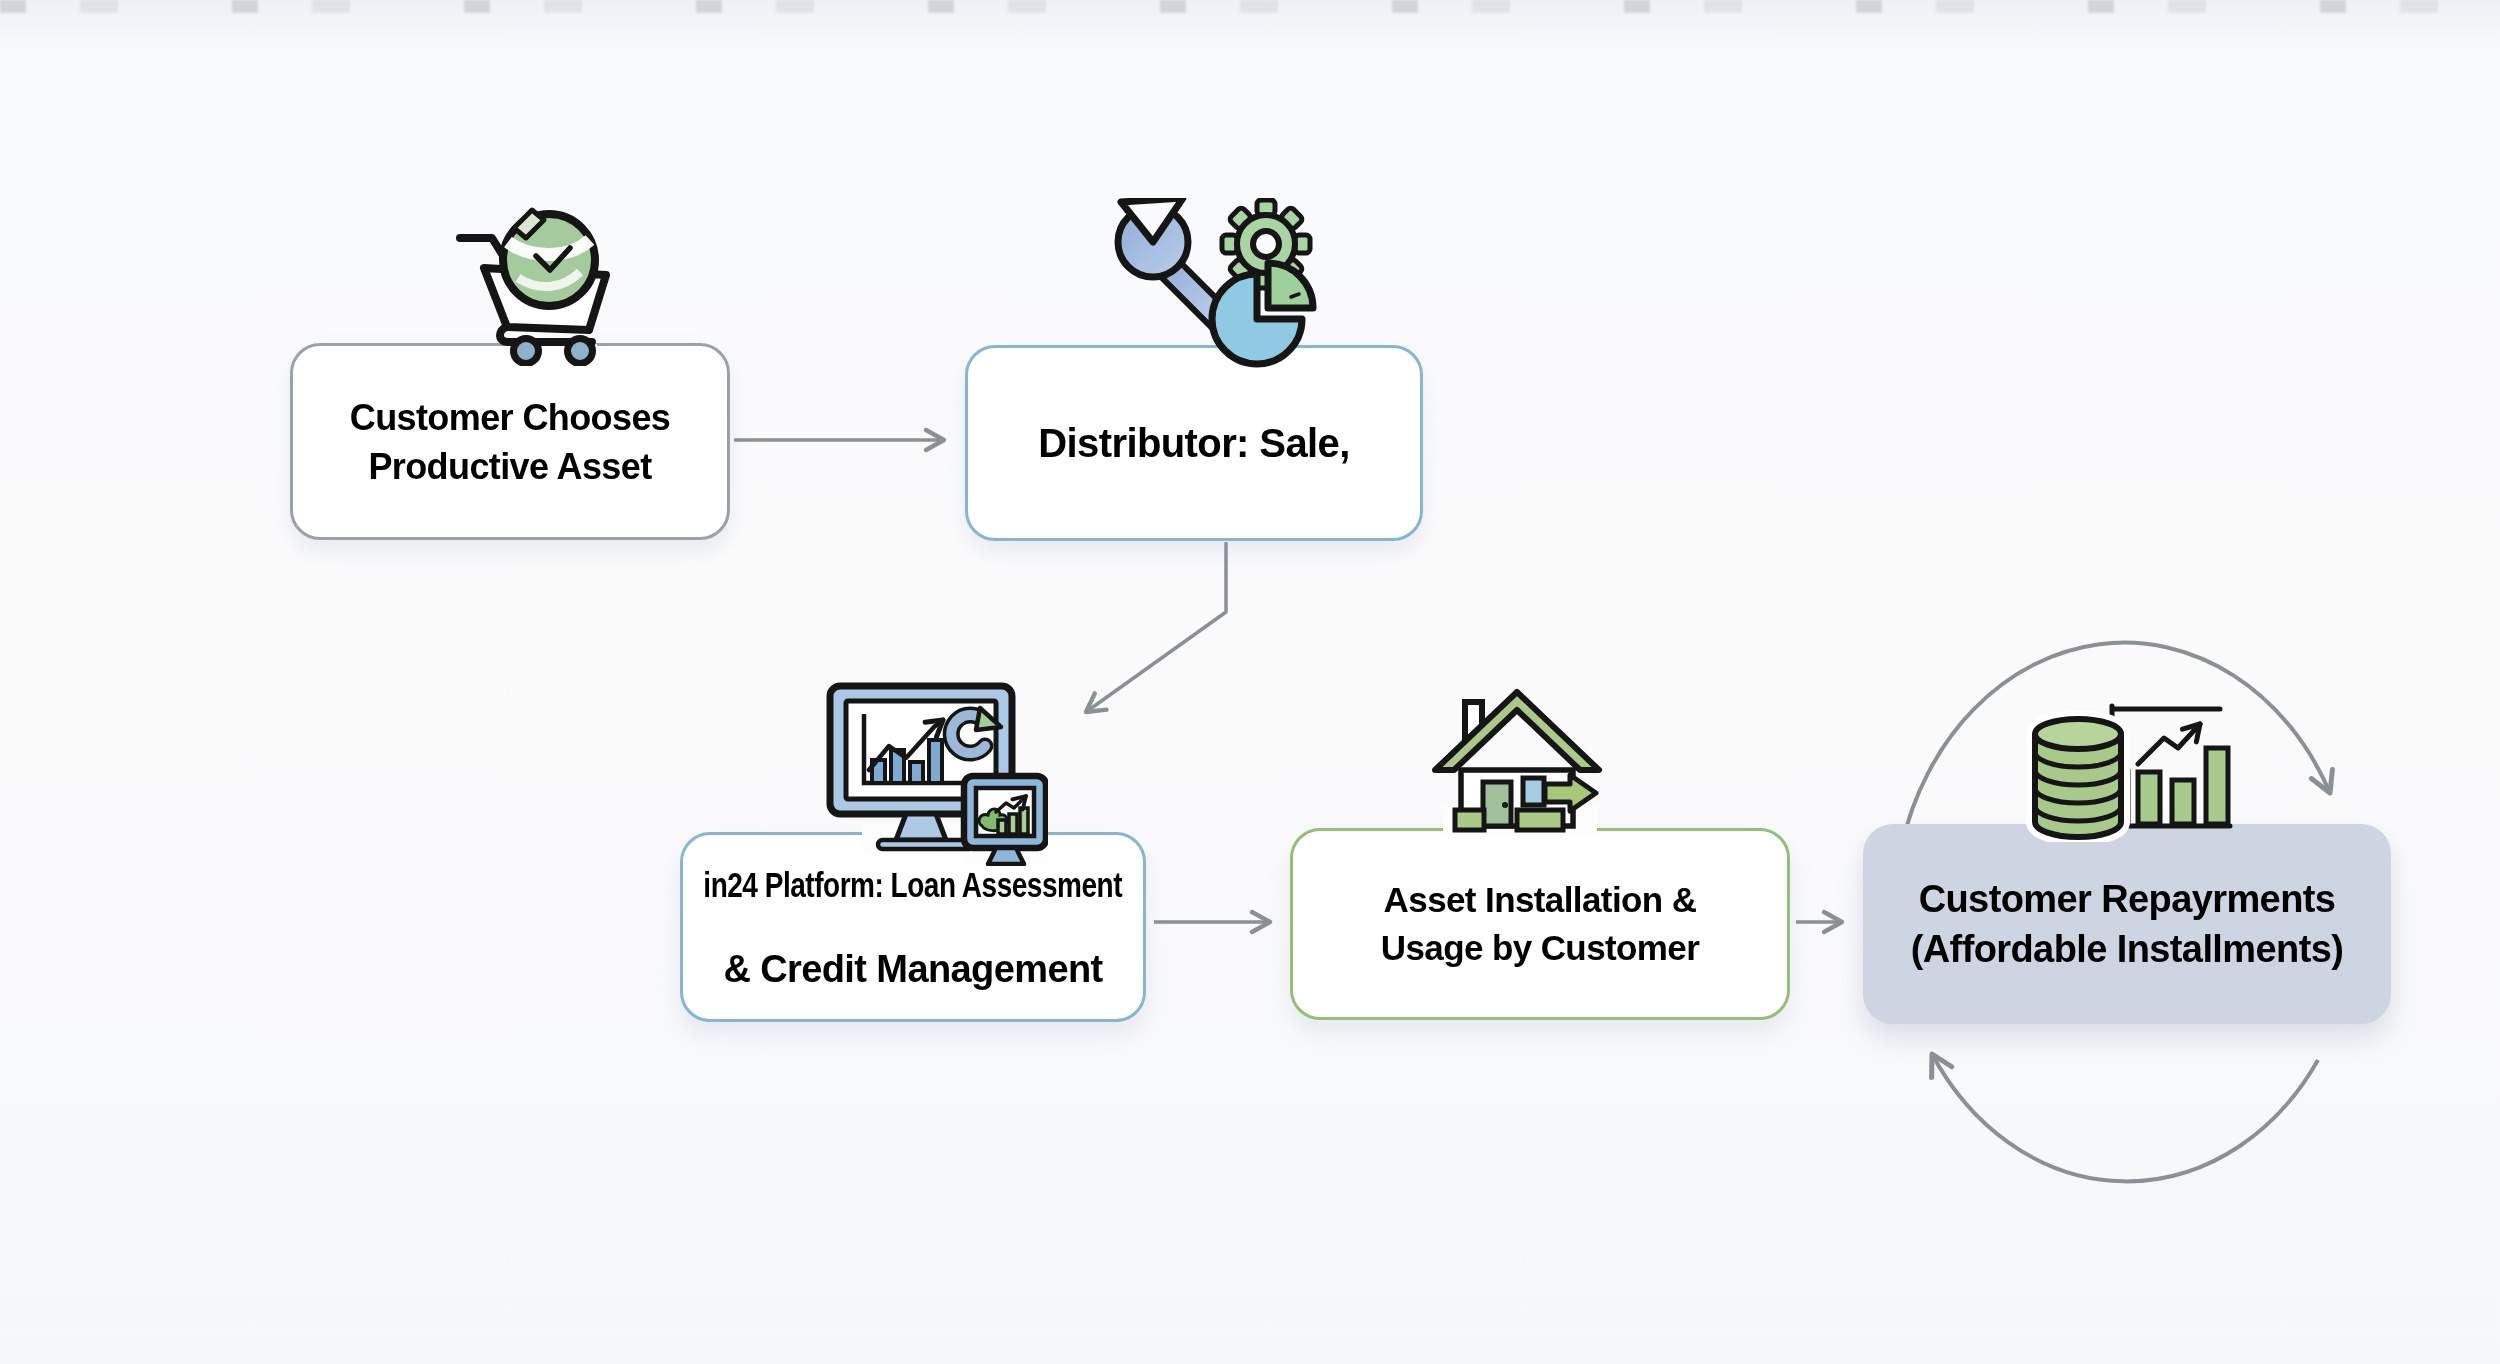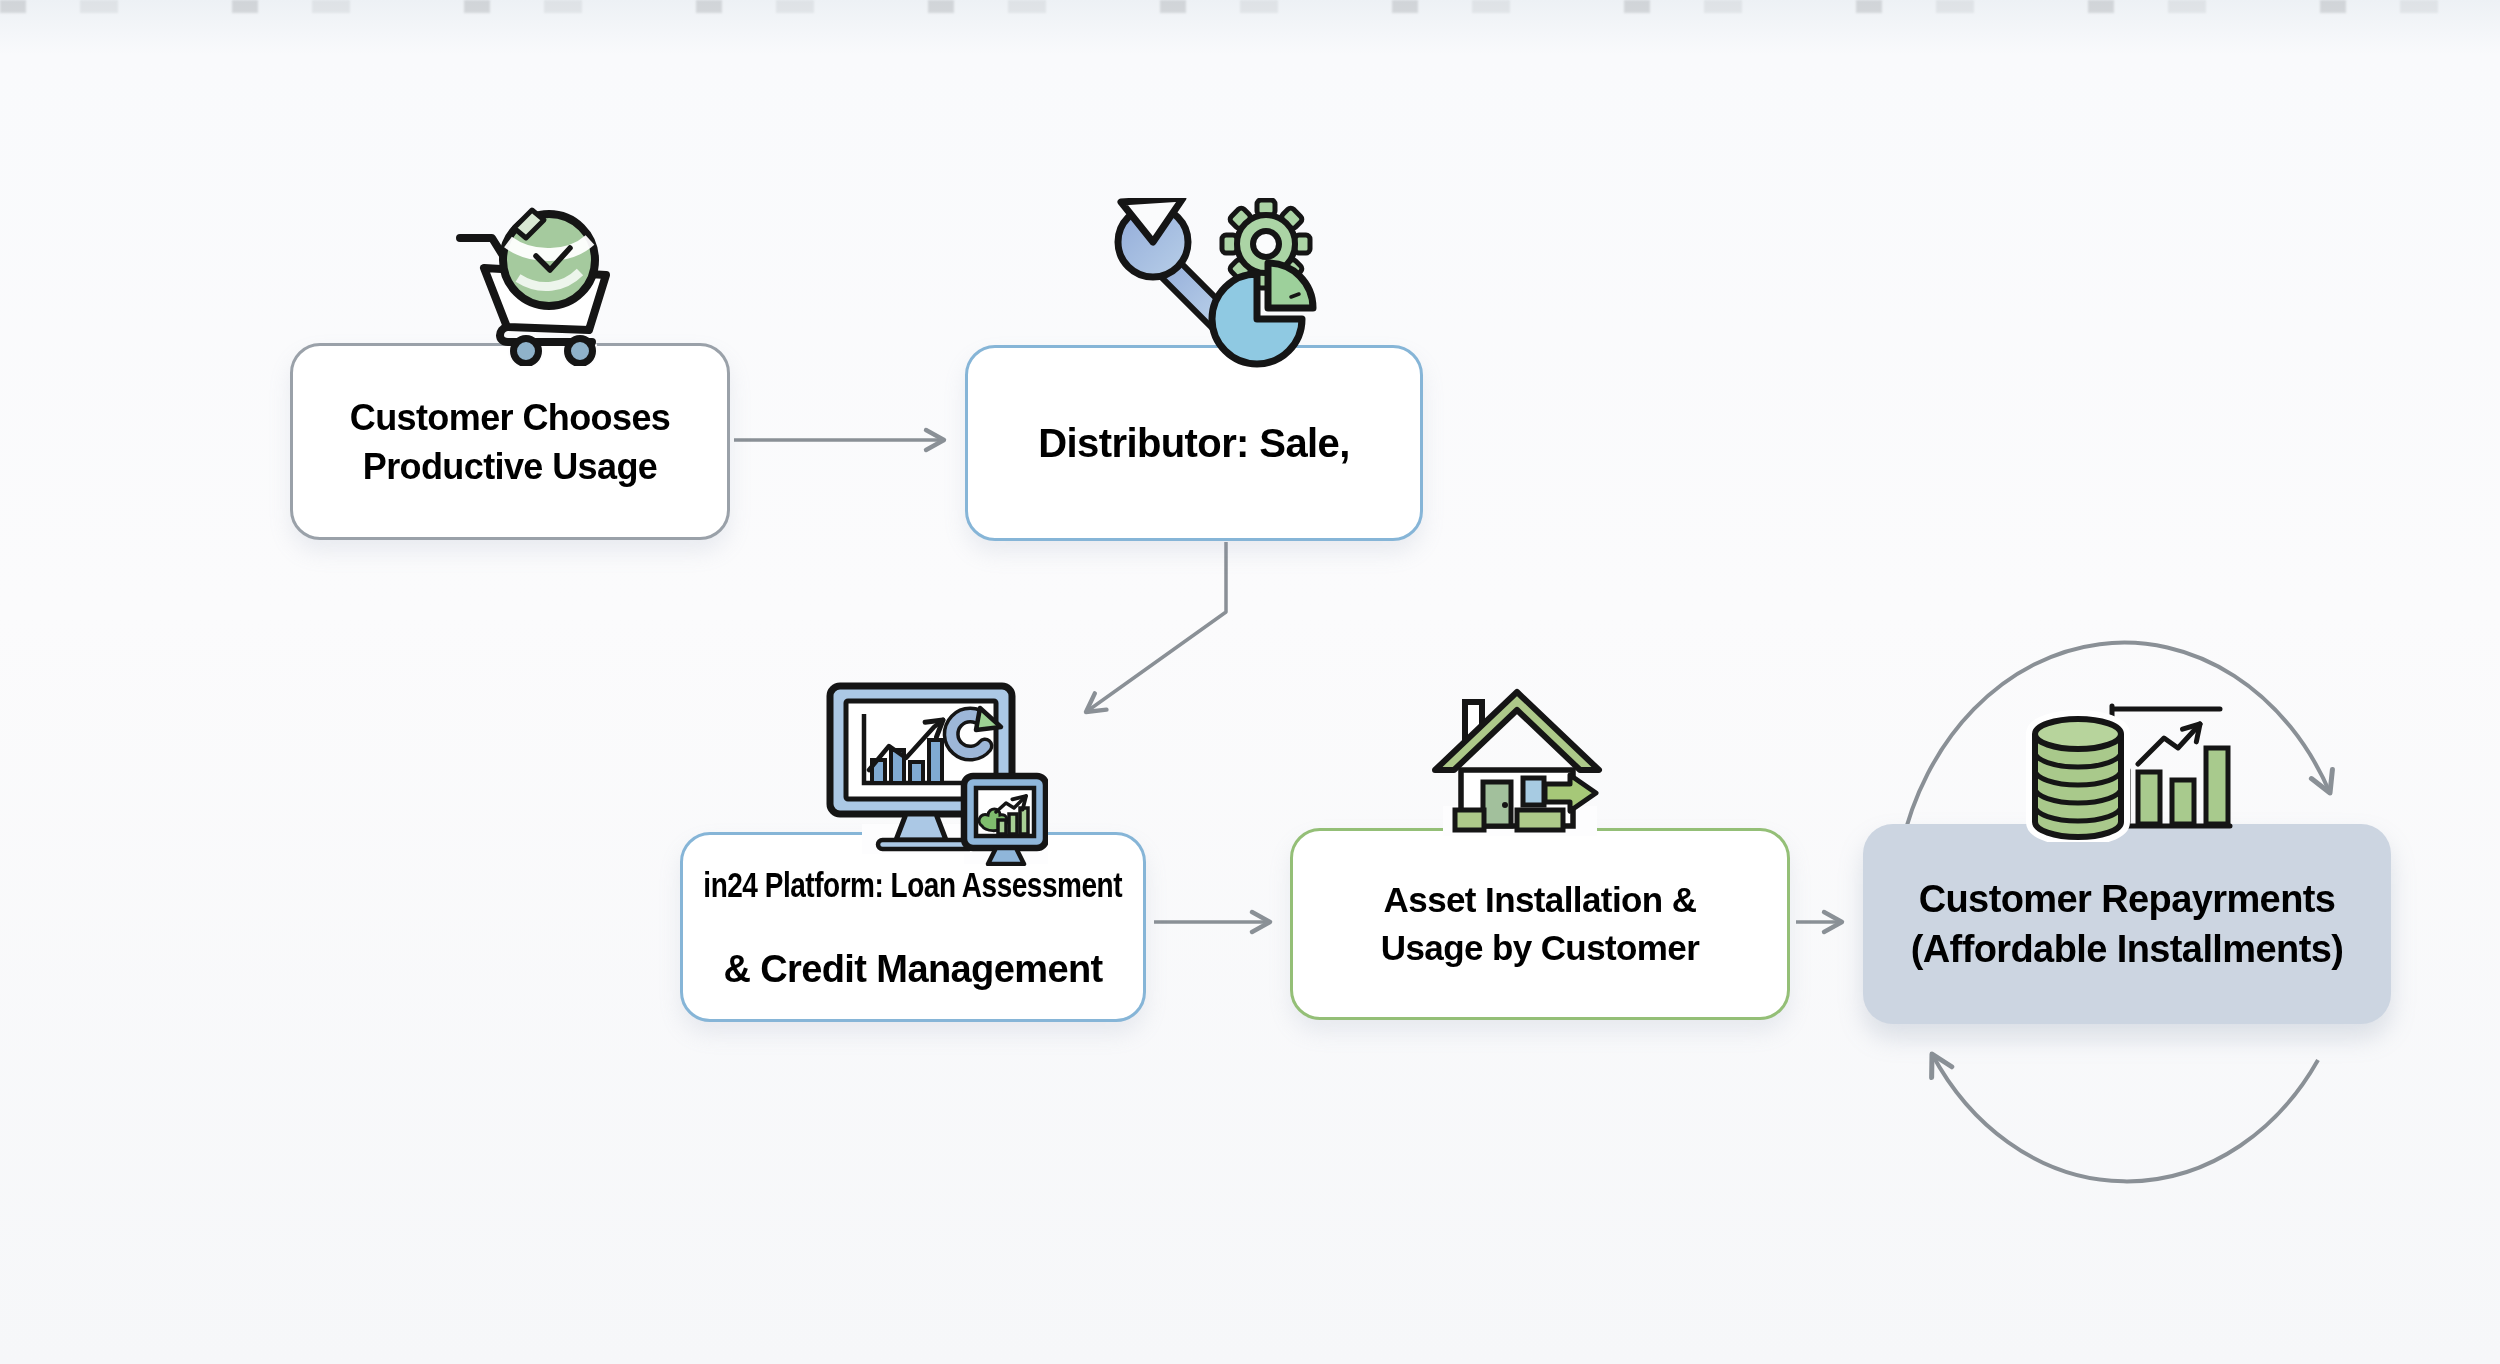--- a/index.html
+++ b/index.html
@@ -52,21 +52,21 @@
   <path class="conn" d="M734,440 H944" stroke="#8a9096" stroke-width="3.5" fill="none" marker-end="url(#ah)"></path>
   <path class="conn" d="M1226,542 V612 L1086,712" stroke="#8a9096" stroke-width="3.5" fill="none" stroke-linejoin="round" marker-end="url(#ah)"></path>
   <path class="conn" d="M1154,922 H1270" stroke="#8a9096" stroke-width="3.5" fill="none" marker-end="url(#ah)"></path>
   <path class="conn" d="M1796,922 H1842" stroke="#8a9096" stroke-width="3.5" fill="none" marker-end="url(#ah)"></path>
   <path class="conn" d="M1901,848 A231,276 0 0 1 2330,793" stroke="#8a9096" stroke-width="4" fill="none" marker-end="url(#ah)"></path>
   <path class="conn" d="M2318,1060 A231,276 0 0 1 1932,1054" stroke="#8a9096" stroke-width="4" fill="none" marker-end="url(#ah)"></path>
 </svg>
 
 <div class="node" id="node-0" style="border-color: rgb(154, 161, 169); background: rgb(255, 255, 255);">
   <span class="ln">Customer Chooses</span>
-  <span class="ln">Productive Usage</span>
+  <span class="ln">Productive Asset</span>
 </div>
 <div class="node" id="node-1" style="border-color: rgb(134, 181, 215); background: rgb(255, 255, 255);">
   <span class="ln">Distributor: Sale,</span>
 </div>
 <div class="node" id="node-2" style="border-color: rgb(134, 181, 215); background: rgb(255, 255, 255);">
   <span class="ln ln-sm">in24 Platform: Loan Assessment</span>
   <span class="ln">&amp; Credit Management</span>
 </div>
 <div class="node" id="node-3" style="border-color: rgb(148, 191, 119); background: rgb(255, 255, 255);">
   <span class="ln">Asset Installation &amp;</span>

